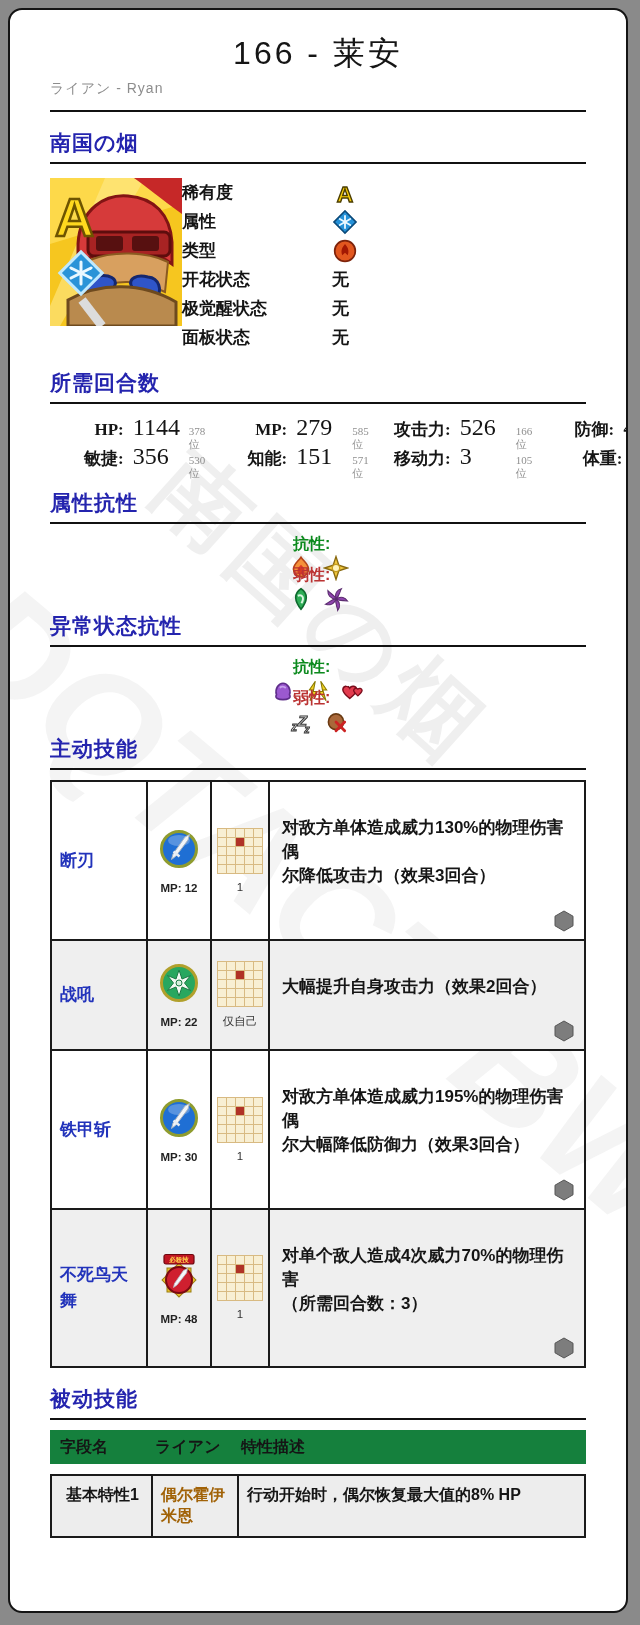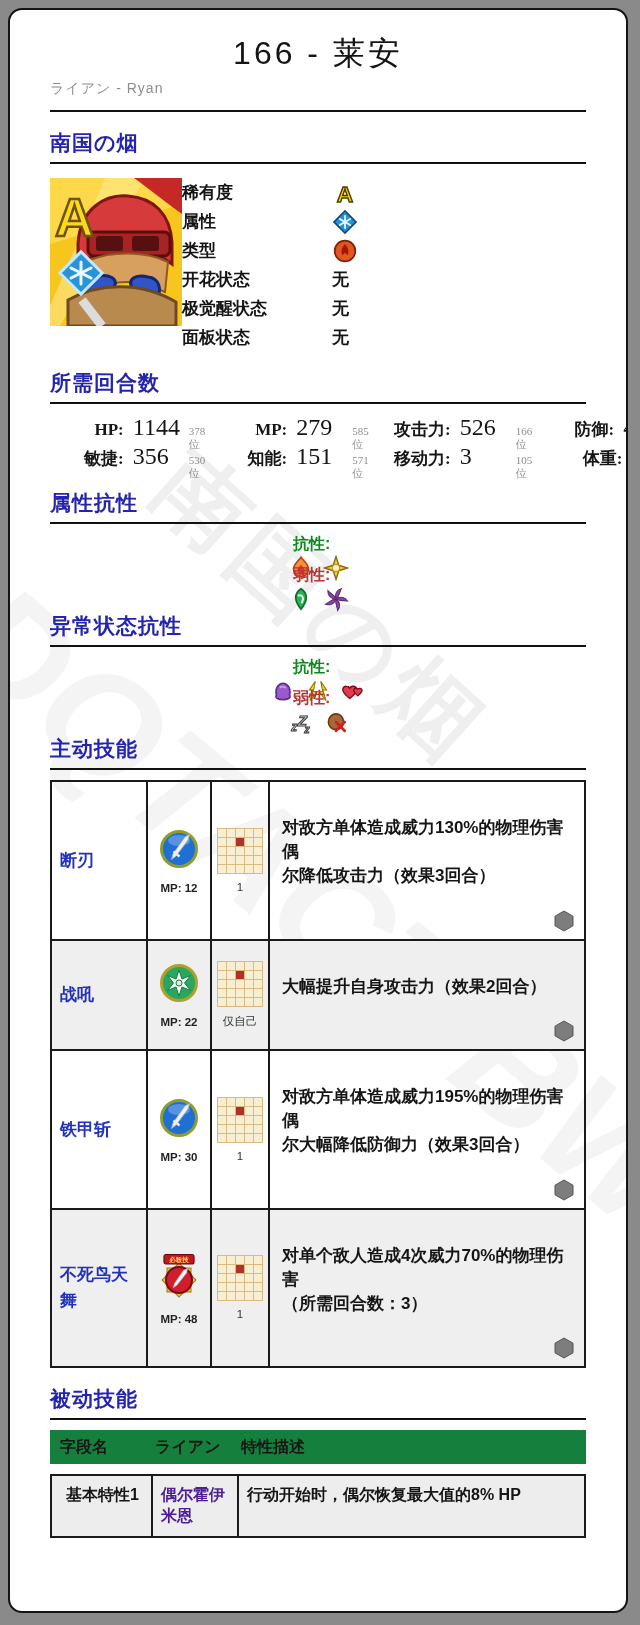--- a/index.html
+++ b/index.html
@@ -64,21 +64,21 @@
   .hex{position:absolute;right:10px;bottom:7px;}
   .rgrid{display:grid;grid-template-columns:repeat(5,8px);grid-auto-rows:8px;gap:1px;background:#d8ba82;border:1px solid #d8ba82;width:max-content;margin:0 auto;}
   .rgrid i{background:#f8efd3;display:block;}
   .rgrid i.hot{background:#b03226;}
   
   .phead{display:grid;grid-template-columns:95px 86px 1fr;background:#15803d;height:34px;align-items:center;font-weight:bold;font-size:16px;margin-top:6px;}
   .phead span{padding-left:10px;}
   .ptable{display:grid;grid-template-columns:95px 86px 1fr;border:2px solid #1a1a1a;background:#ededed;margin-top:10px;padding-left:6px;}
   .pcell{padding:9px 8px;font-size:16px;font-weight:bold;min-height:40px;box-sizing:border-box;}
   .pcell.b{border-right:2px solid #1a1a1a;}
-  .pname{color:#4c1d95;}
+  .pname{color:#a16207;}
 </style>
 </head>
 <body>
 
 <div class="card">
   <div class="wm1">南国の烟</div>
   <div class="wm2">DQTACT BWIKI</div>
 
   <div class="inner">
 

